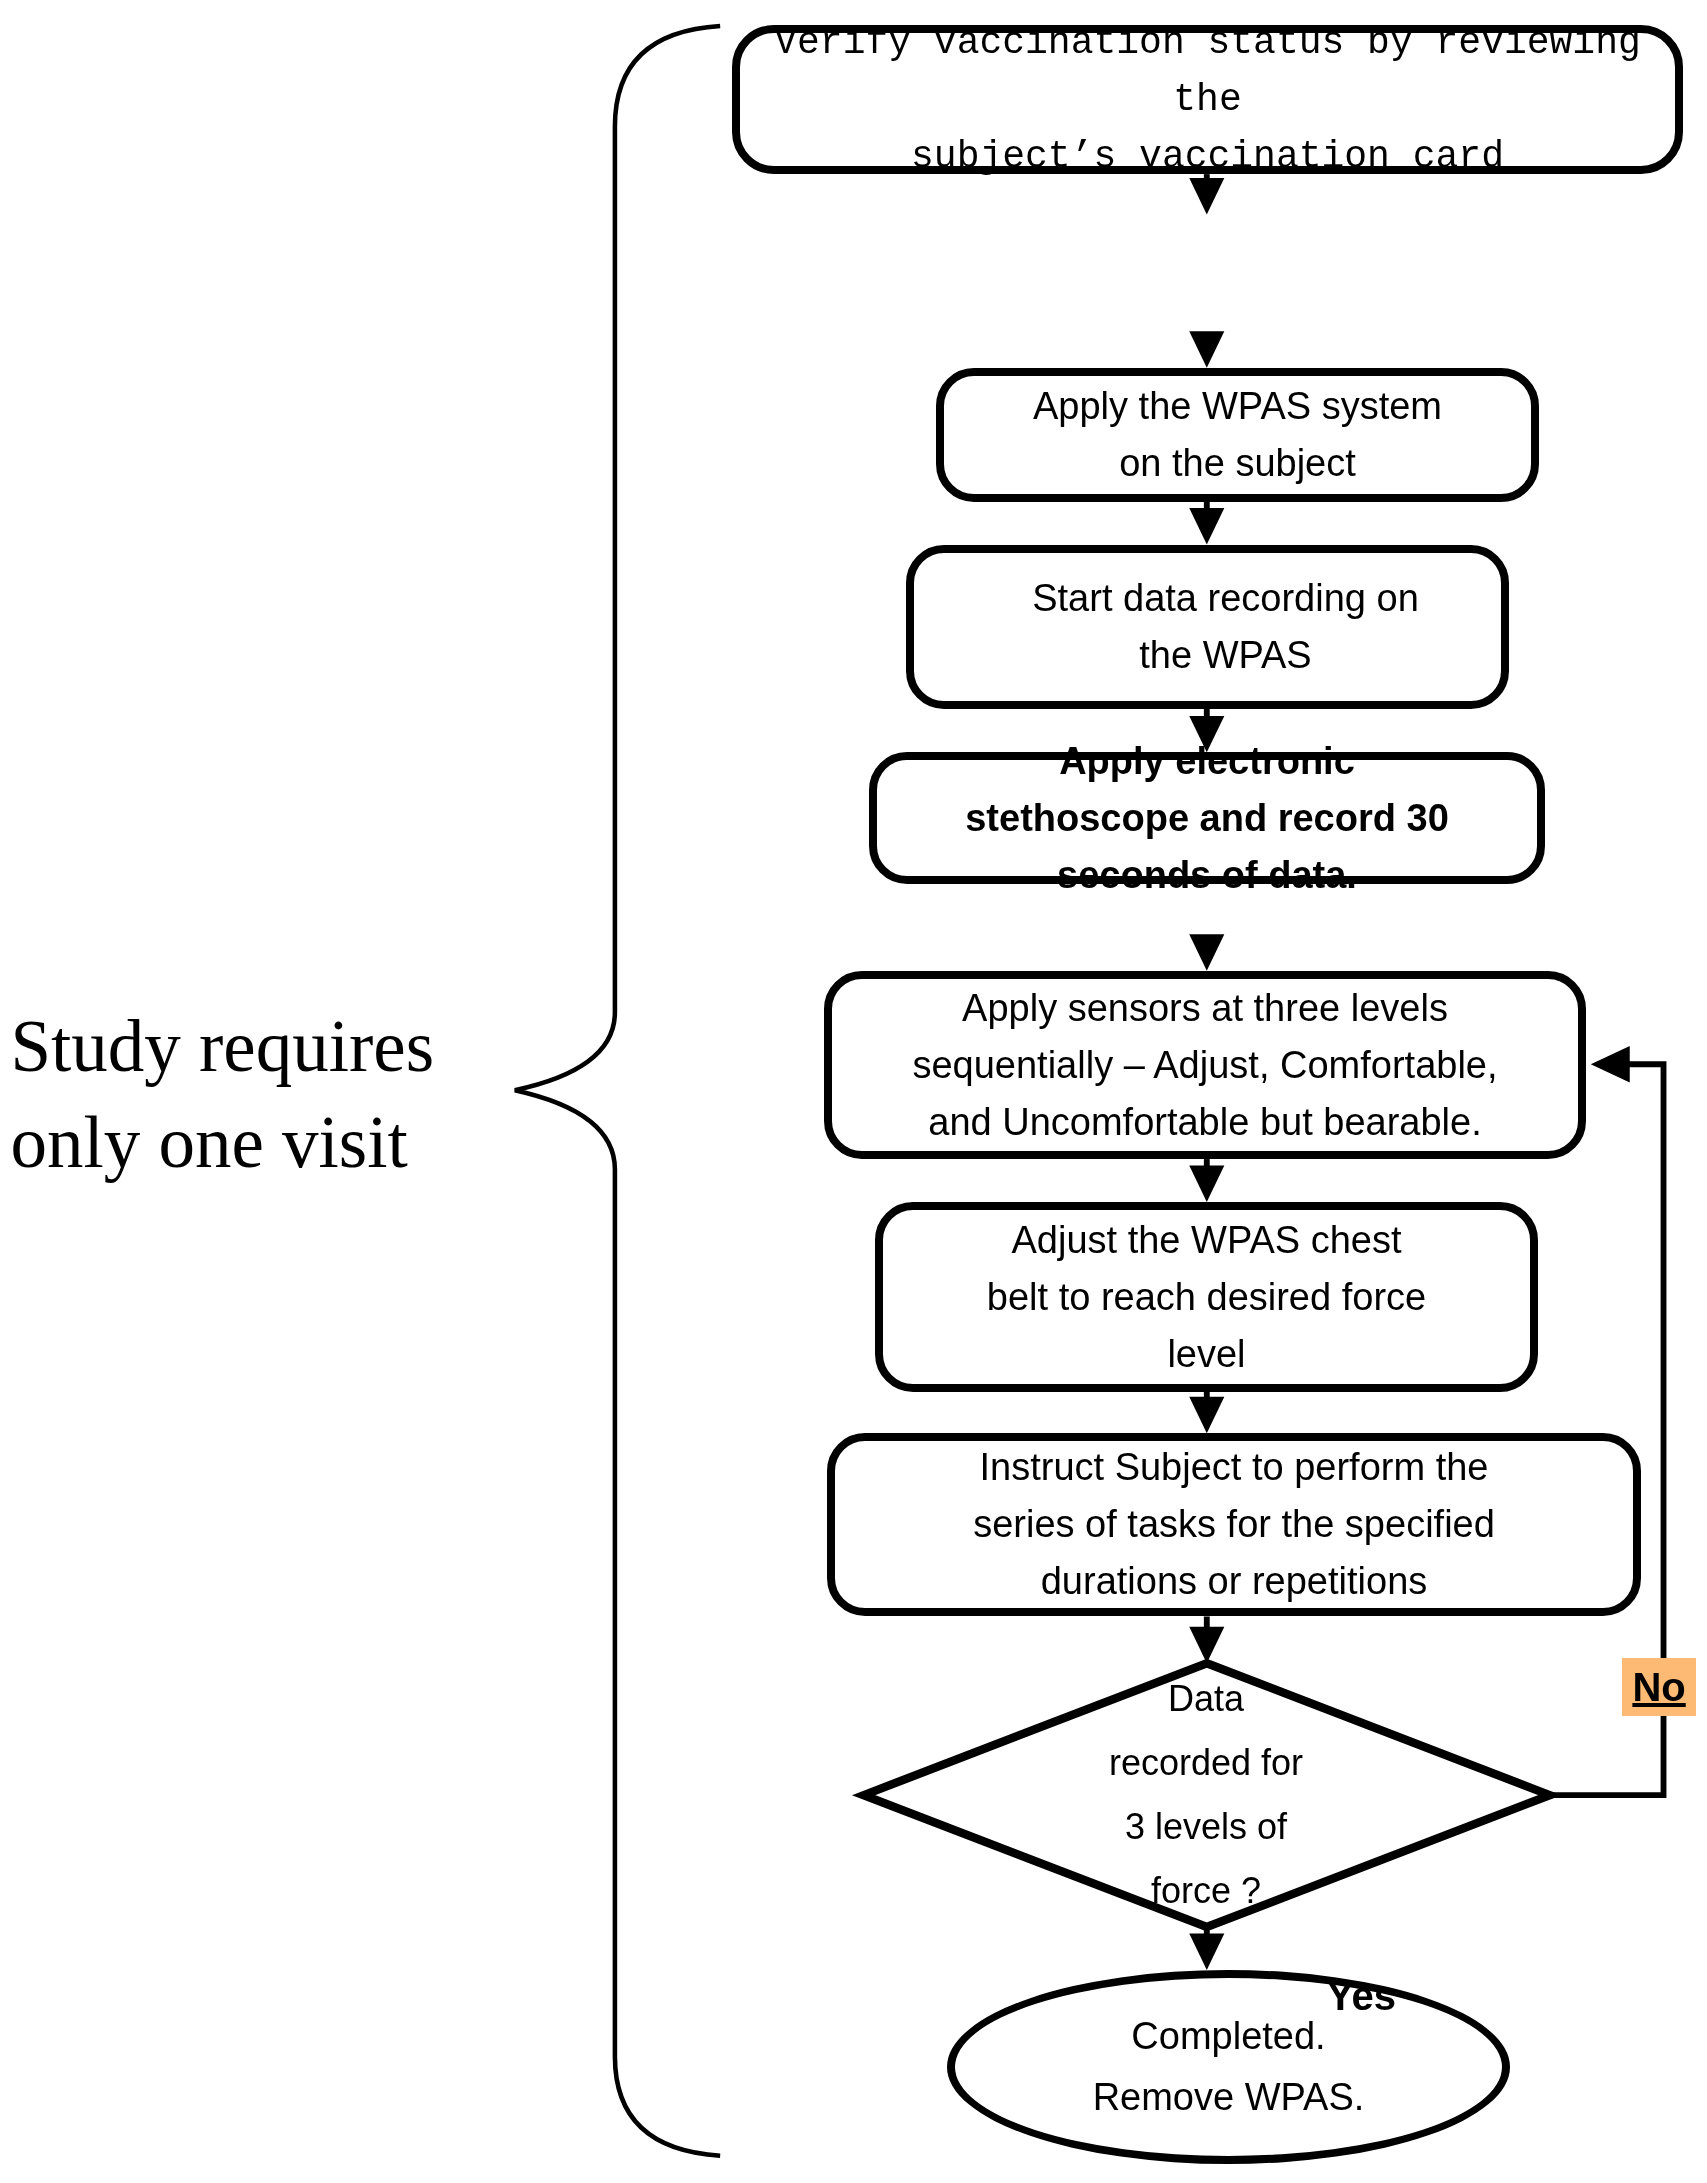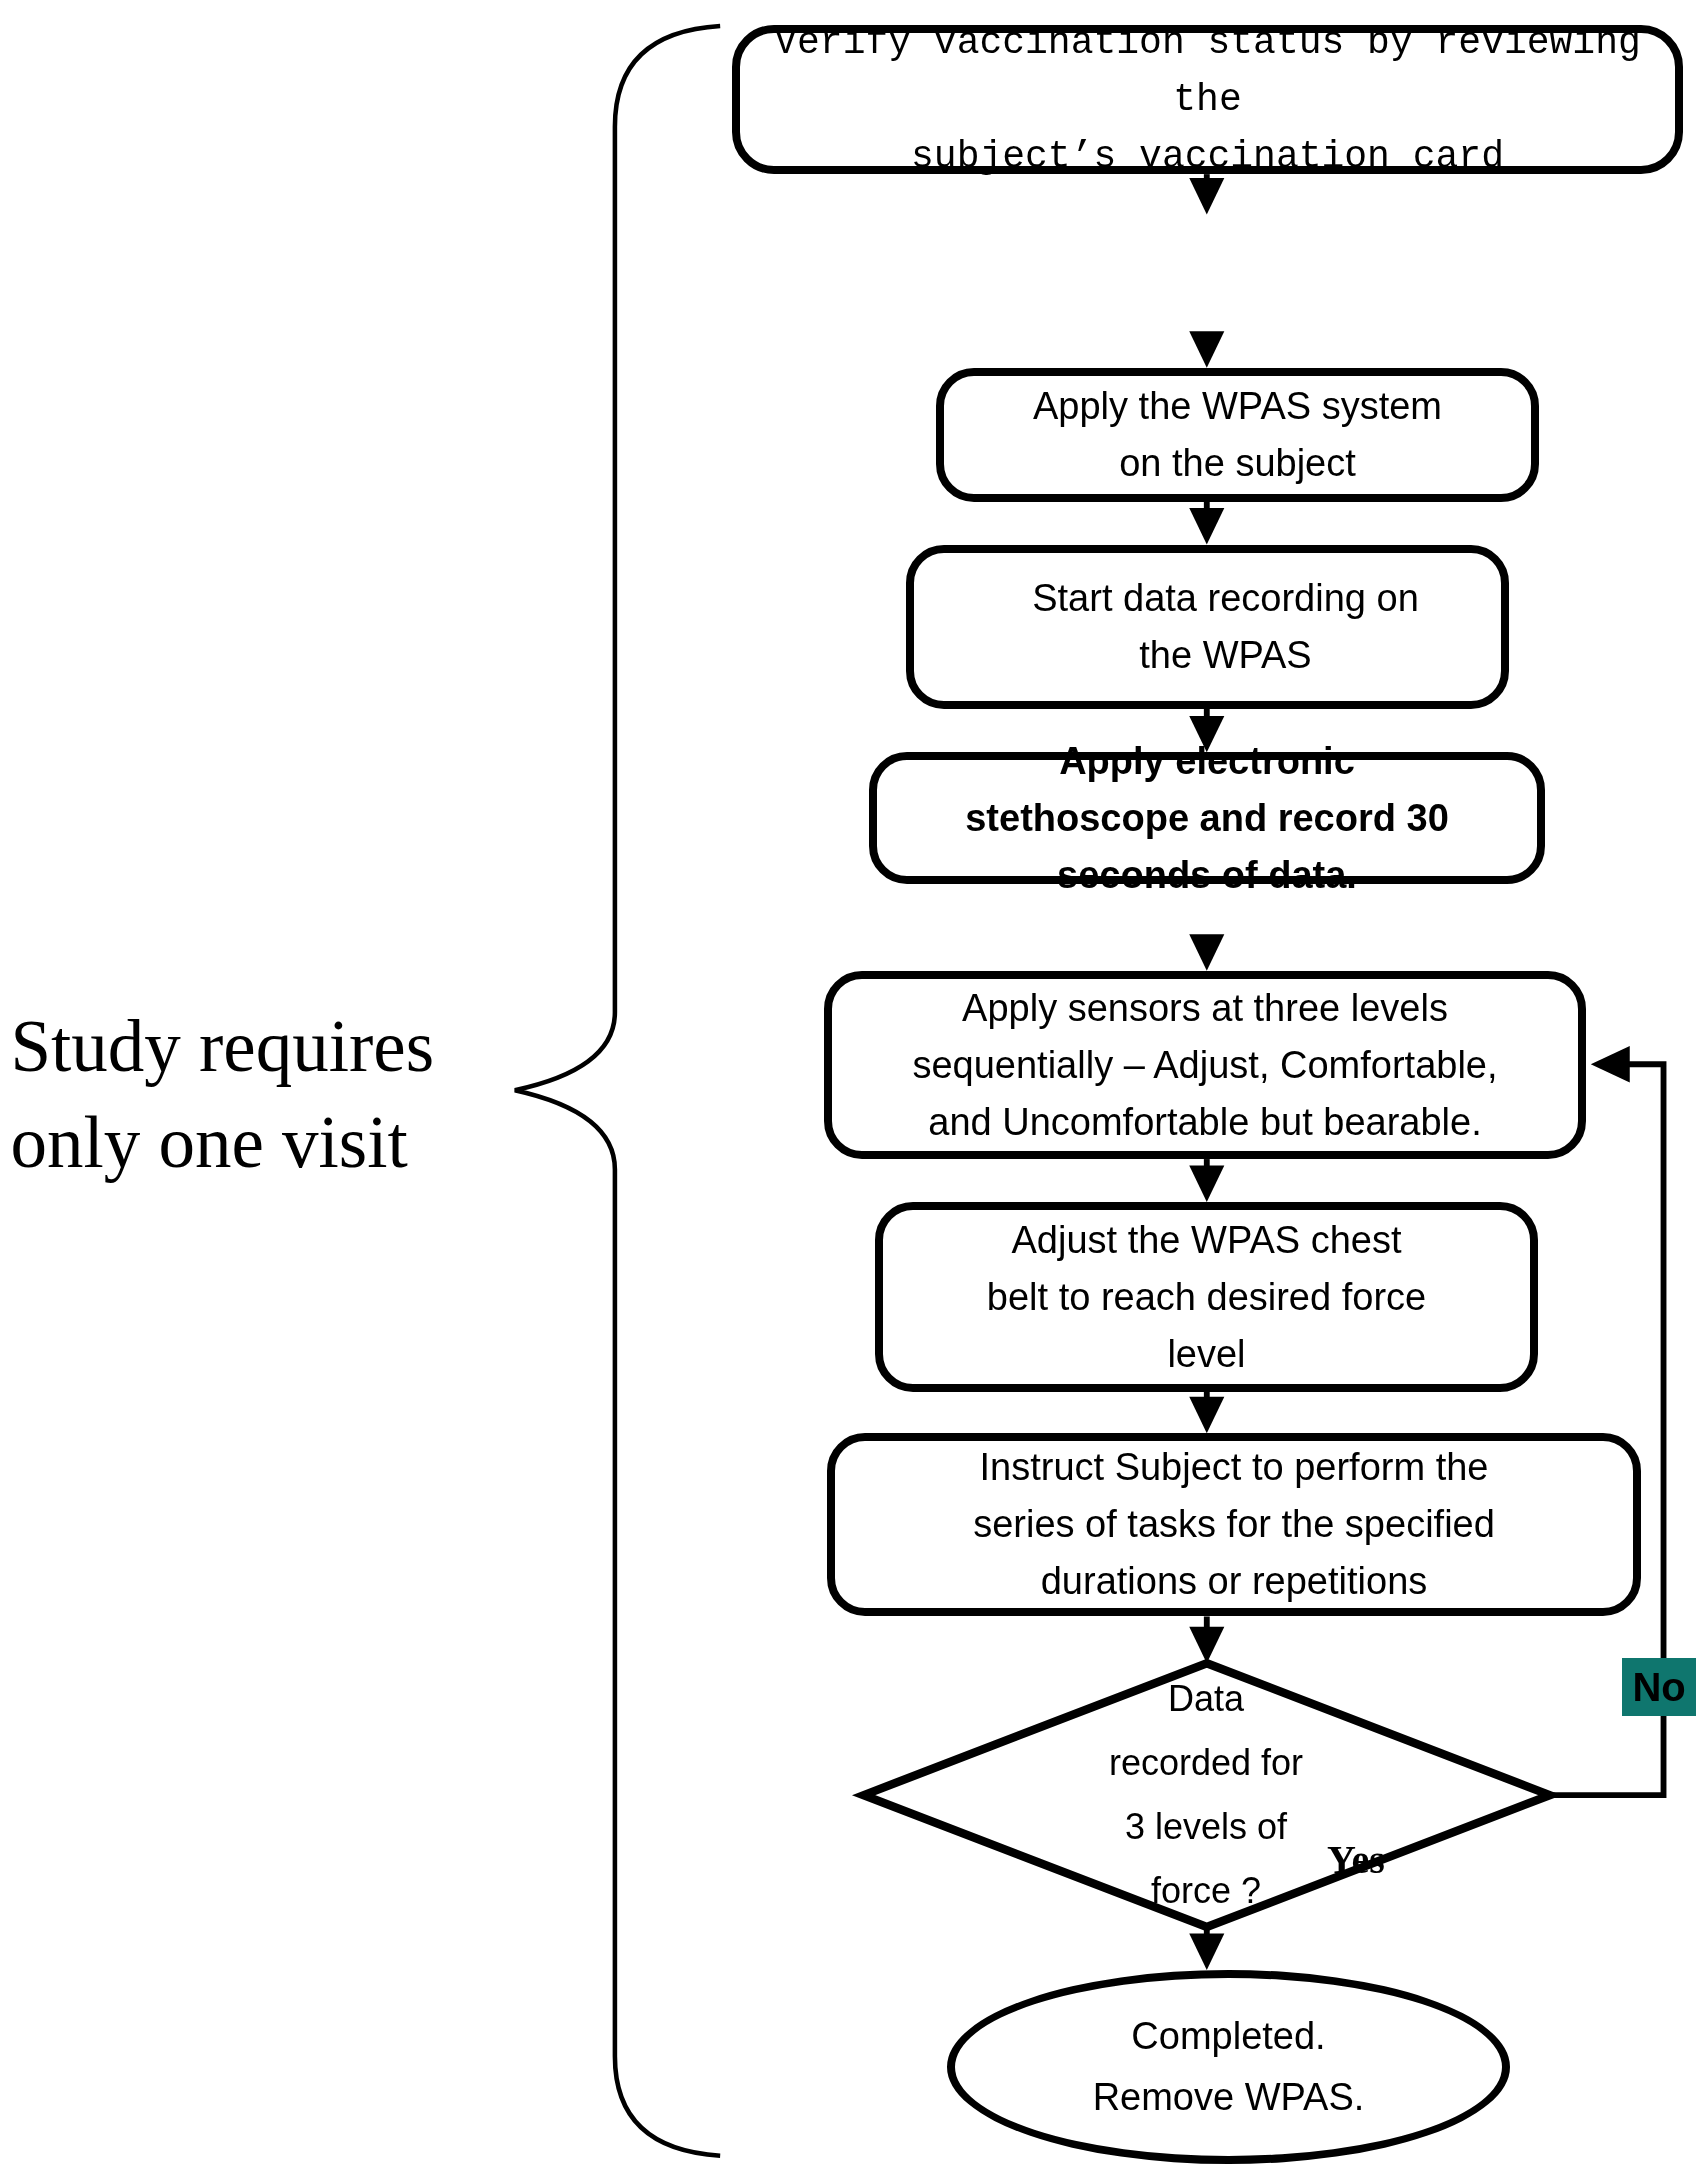--- a/index.html
+++ b/index.html
@@ -17,21 +17,21 @@
   .ellipse{border-radius:50%;line-height:1.42;}
   .diamond-label{
     position:absolute;display:flex;align-items:center;justify-content:center;
     text-align:center;white-space:pre-line;font-size:36px;line-height:1.78;
     background:transparent;border:none;
   }
   .branch-label{
     position:absolute;font-weight:bold;font-size:40px;line-height:1;
     white-space:pre-line;
   }
-  #no-label{background:#0f766e;padding:9px 10.4px;}
+  #no-label{background:#fdba74;padding:9px 10.4px;text-decoration:underline;}
   #side-label{
     position:absolute;font-family:"Liberation Serif",serif;
     font-size:73px;line-height:1.32;white-space:pre-line;text-align:left;
   }
 </style>
 </head>
 <body>
 
 <div id="canvas">
 
@@ -118,16 +118,16 @@
   <div class="diamond-label" style="left:930px;top:1663px;width:552px;height:264px;">Data
 recorded for
 3 levels of
 force ?</div>
 
   <div class="shape ellipse" style="left:947px;top:1970px;width:563px;height:194px;line-height:1.6;">Completed.
 Remove WPAS.</div>
 
   <div id="no-label" class="branch-label" style="left:1622px;top:1658px;">No</div>
 
-  <div id="yes-label" class="branch-label" style="left:1327px;top:1840px;font-family:Liberation Serif, serif;">Yes</div>
+  <div id="yes-label" class="branch-label" style="left:1327px;top:1976px;">Yes</div>
 
 </div>
 
 
 </body></html>

